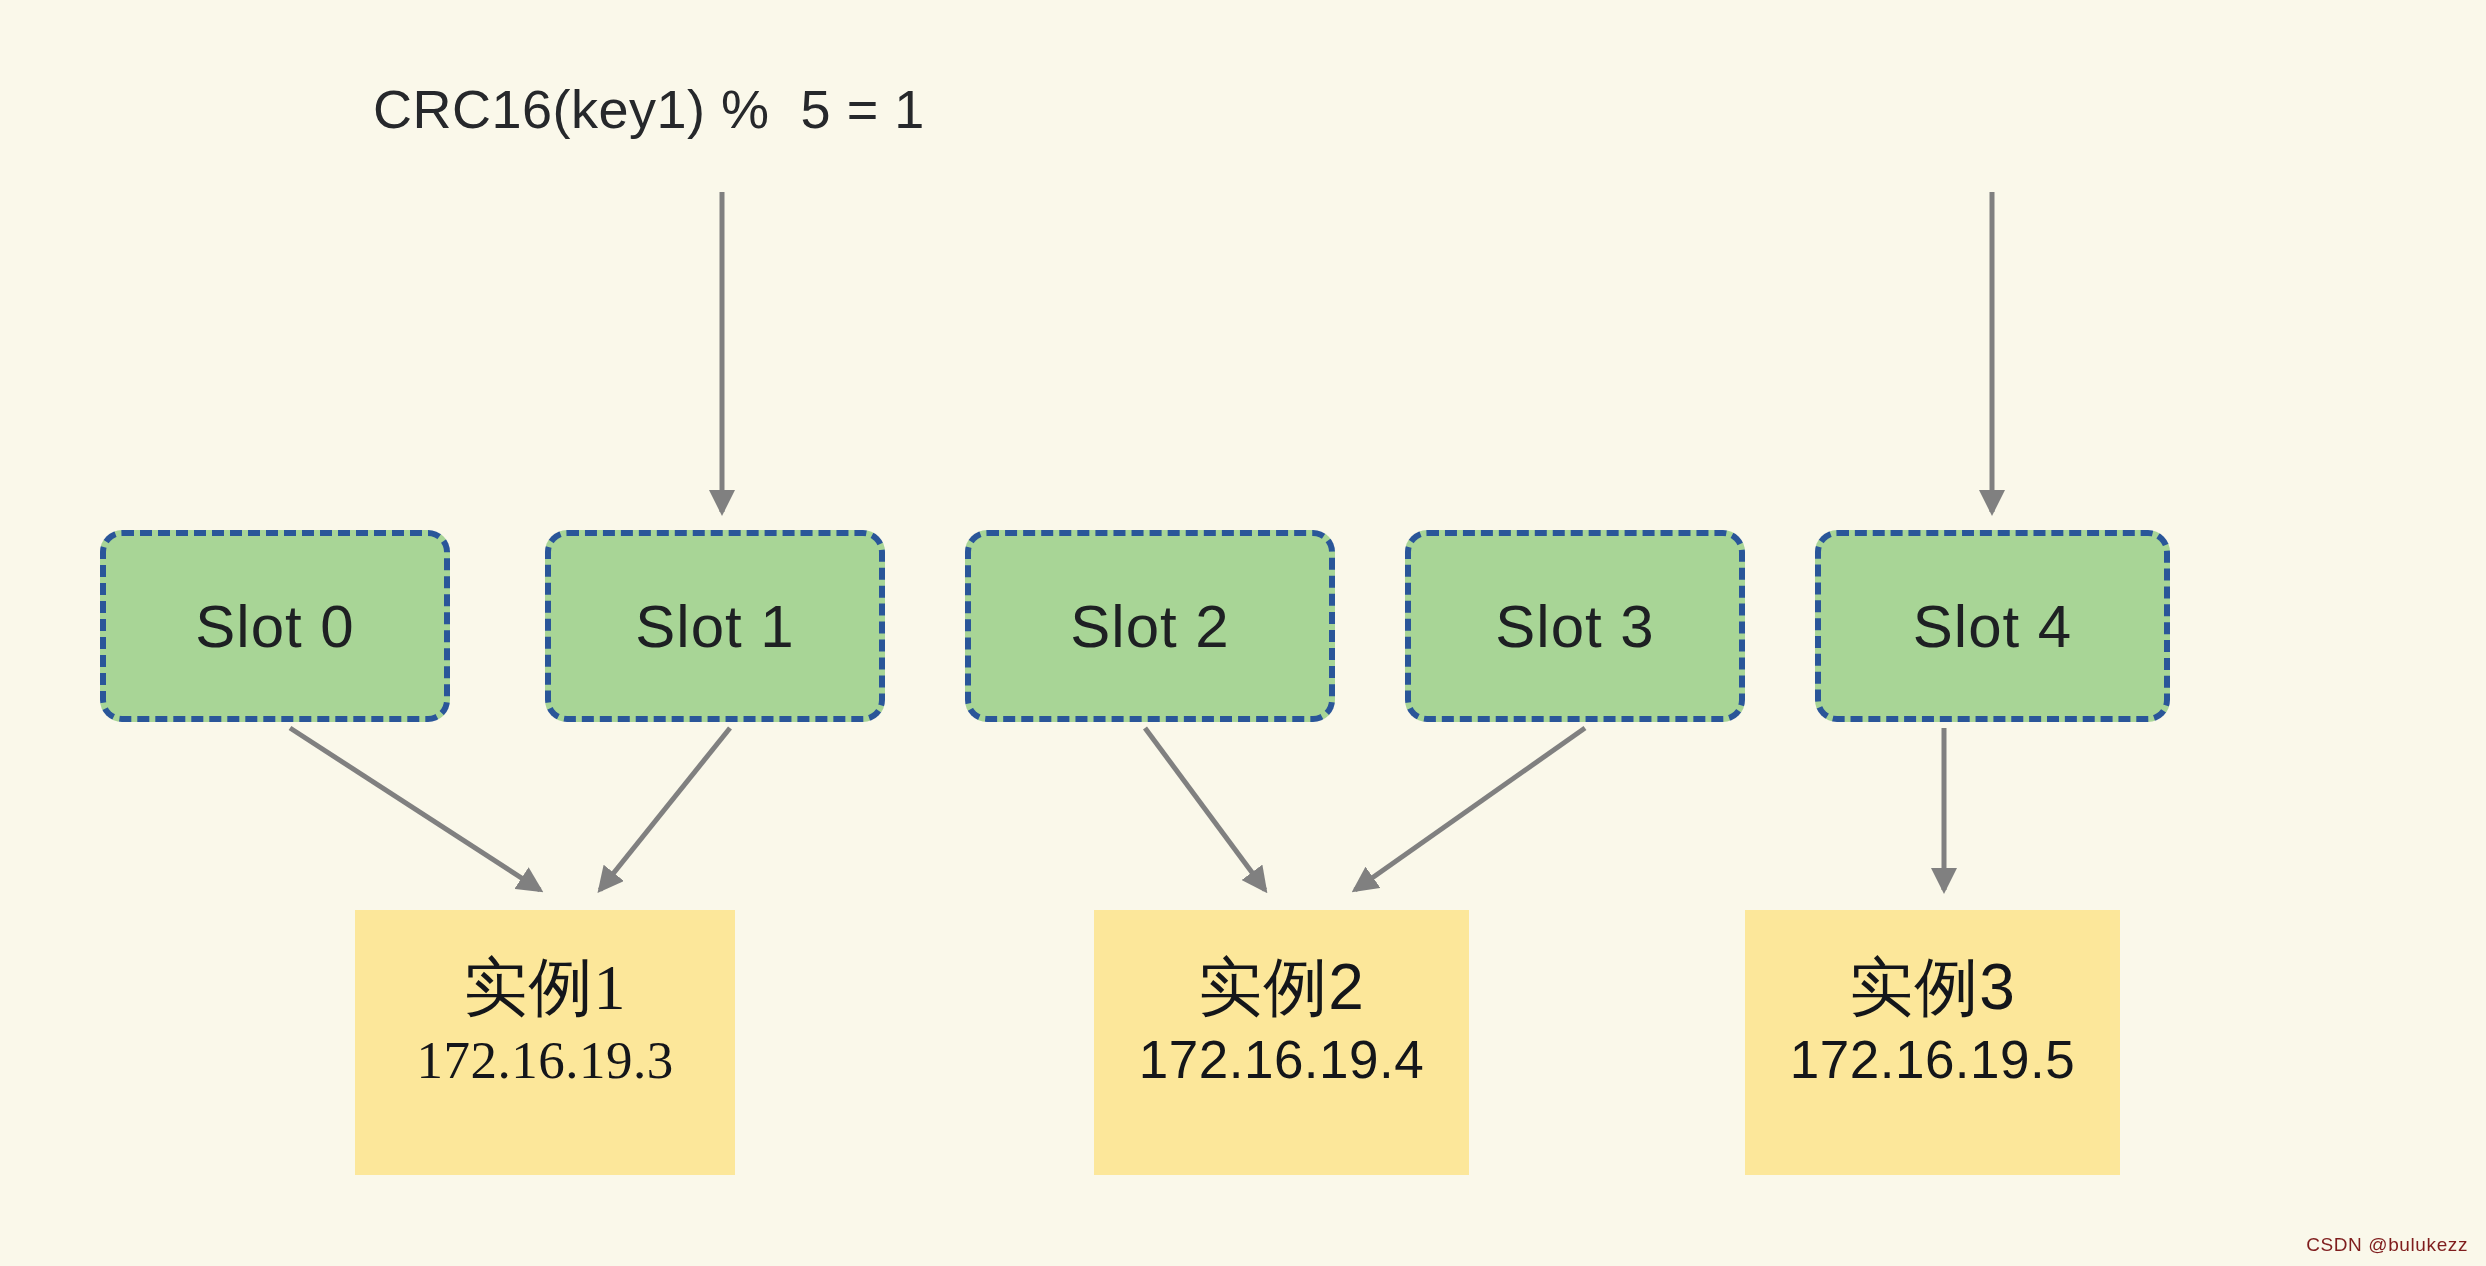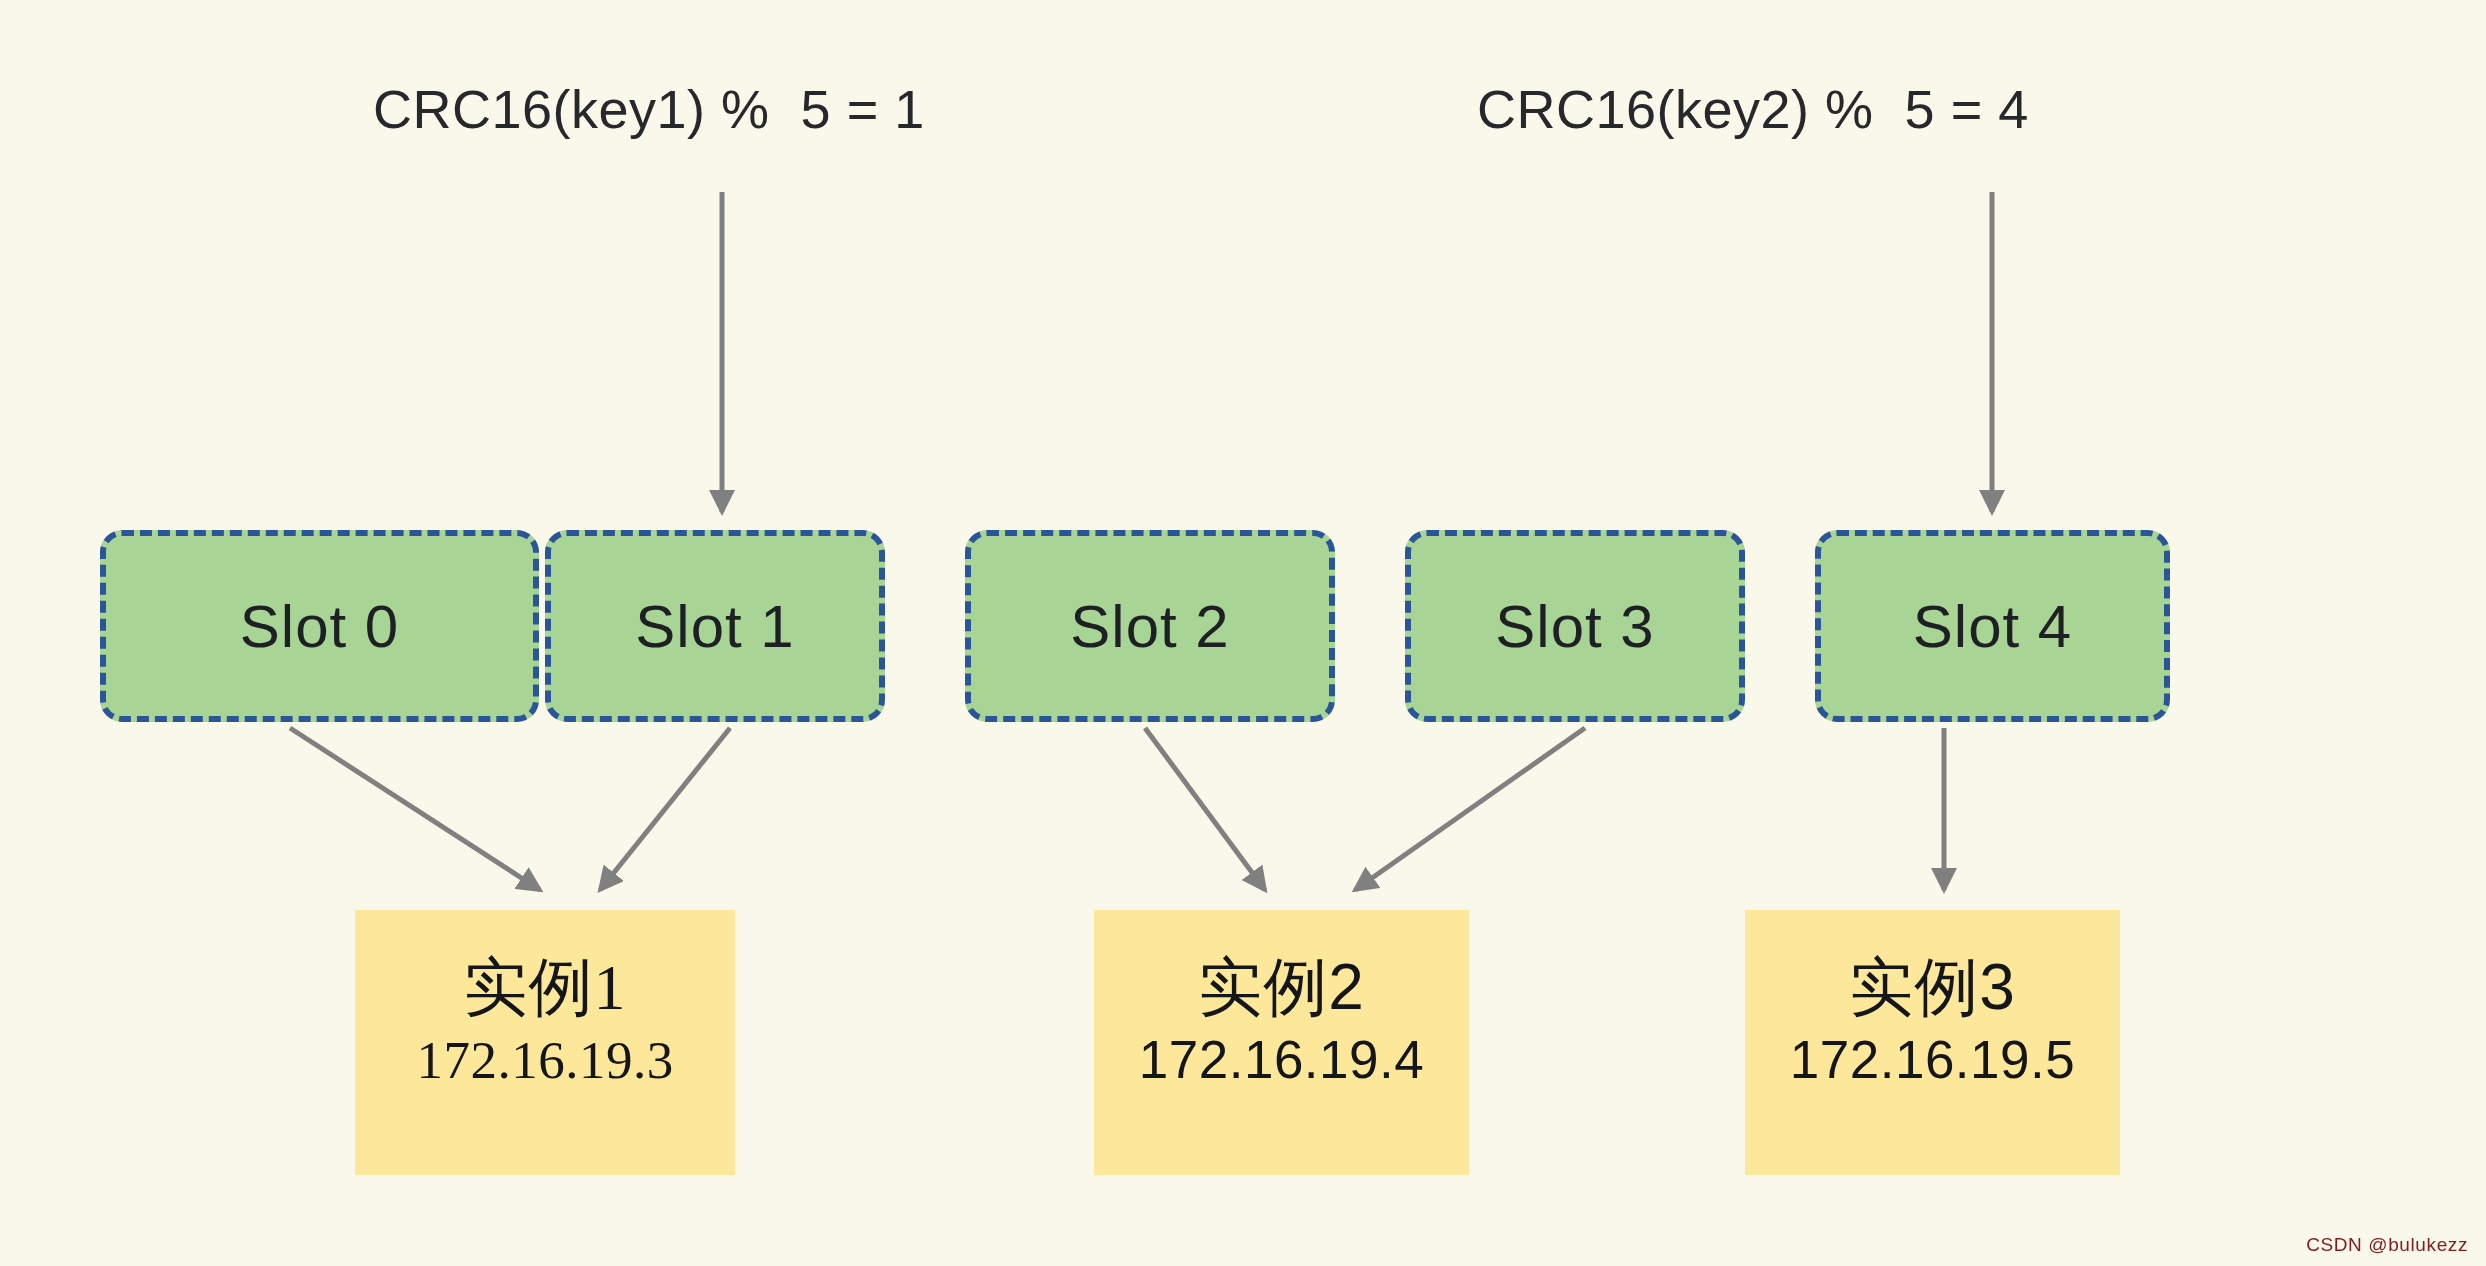--- a/index.html
+++ b/index.html
@@ -101,23 +101,22 @@
 
     <line x1="1145" y1="728" x2="1265" y2="890" stroke="#808080" stroke-width="5" marker-end="url(#arrowhead)"></line>
 
     <line x1="1585" y1="728" x2="1355" y2="890" stroke="#808080" stroke-width="5" marker-end="url(#arrowhead)"></line>
 
     <line x1="1944" y1="728" x2="1944" y2="890" stroke="#808080" stroke-width="5" marker-end="url(#arrowhead)"></line>
   </svg>
 
   <div class="formula-label" style="left:373px; top:82px;">CRC16(key1) %  5 = 1</div>
 
-  <div class="formula-label" style="left:1477px; top:82px;">CRC16(key2) %  5 = 4</div>
 
-  <div class="slot-node" style="left:100px; top:530px; width:439px; height:192px;">
+  <div class="slot-node" style="left:100px; top:530px; width:350px; height:192px;">
     <span>Slot 0</span>
   </div>
 
   <div class="slot-node" style="left:545px; top:530px; width:340px; height:192px;">
     <span>Slot 1</span>
   </div>
 
   <div class="slot-node" style="left:965px; top:530px; width:370px; height:192px;">
     <span>Slot 2</span>
   </div>

